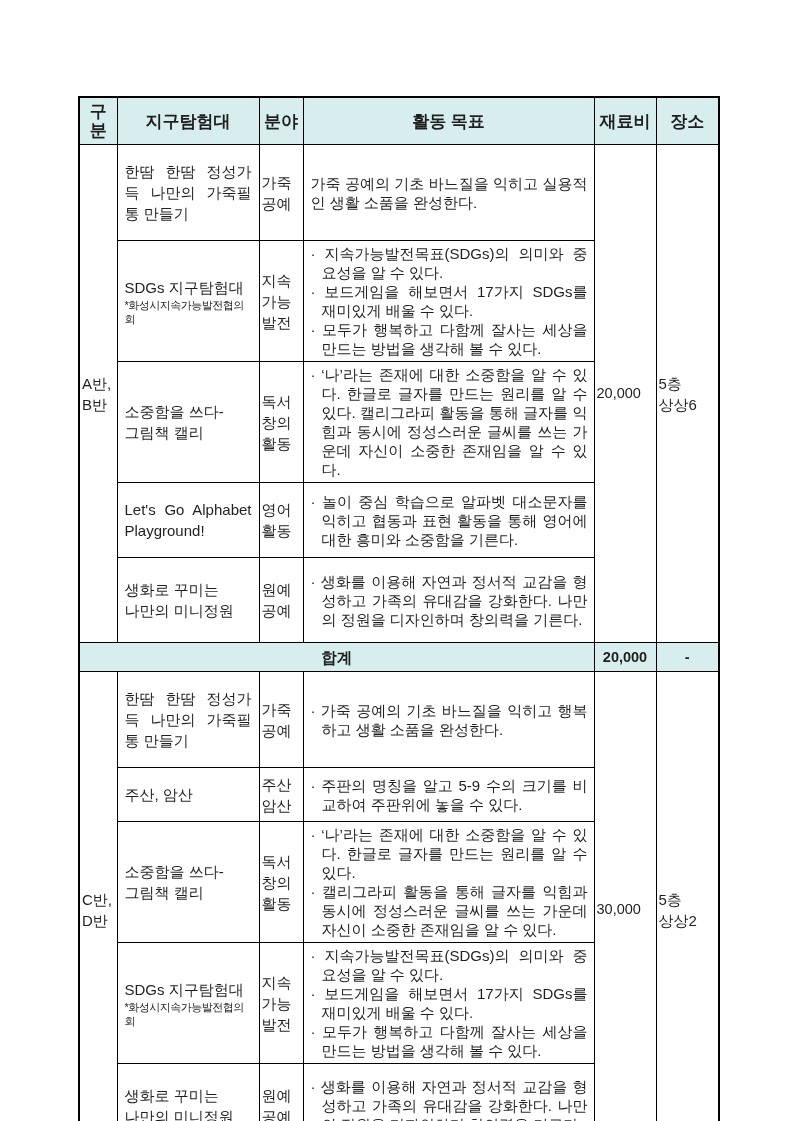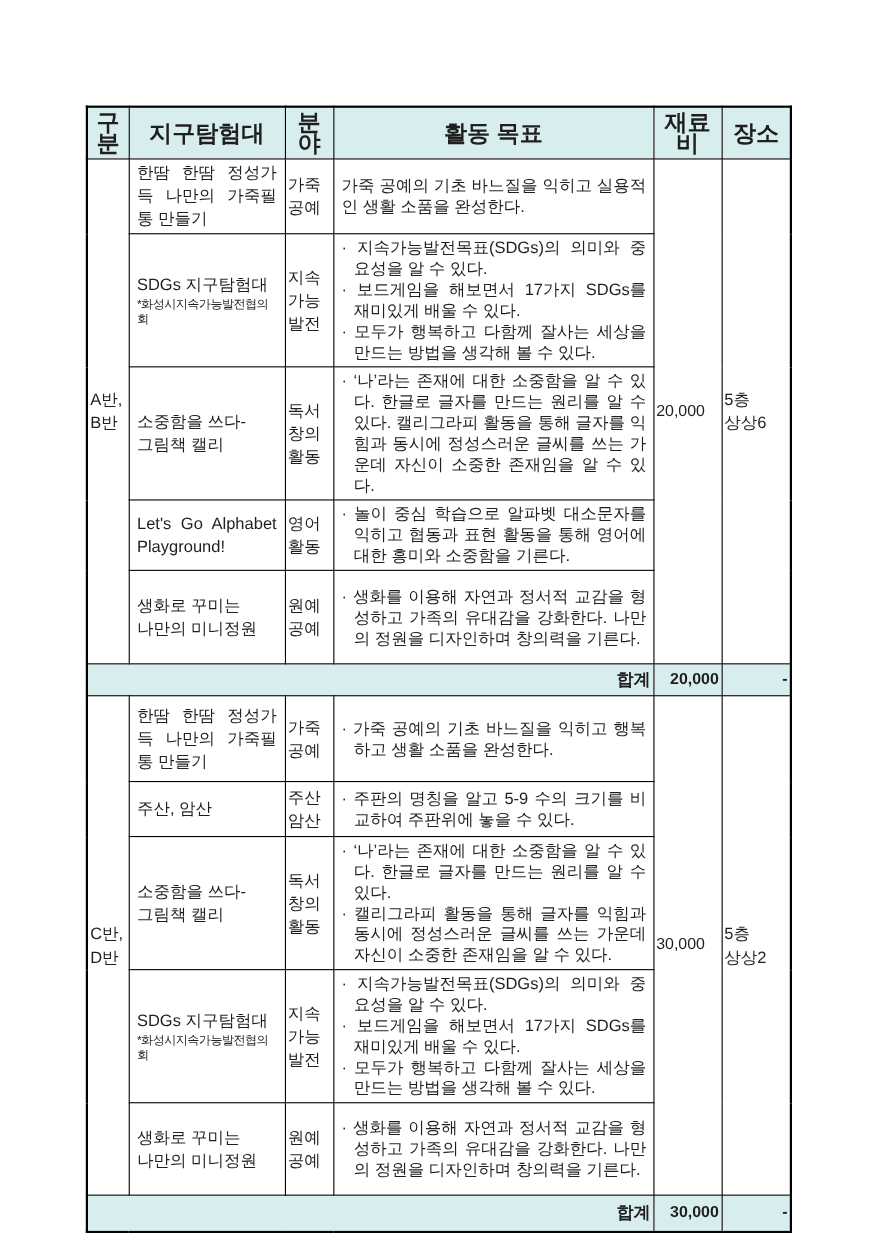--- a/index.html
+++ b/index.html
@@ -18,35 +18,35 @@
     border:1.5px solid #000000;
     vertical-align:middle;
     padding:2px 6px;
     font-size:15px;
     line-height:19px;
     overflow:hidden;
   }
   .program-table thead th{
     background:#d7edee;
     font-weight:bold;
-    font-size:21px;
+    font-size:17px;
     text-align:center;
     padding:4px 2px;
   }
   td.group-cell,td.field-cell,td.cost-cell,td.place-cell{
     line-height:21px;padding:2px 2px;
   }
-  td.program-cell{text-align:justify;line-height:21px;padding:2px 7px;}
+  td.program-cell{text-align:justify;line-height:21px;padding:16px 7px;}
   td.program-cell .line{line-height:21px;}
   .program-note{font-size:11px;line-height:14px;letter-spacing:-0.5px;}
   td.goals-cell{text-align:left;padding:3px 6px 3px 7px;}
   td.goals-cell .line{text-align:justify;}
   td.goals-cell .line.bullet{padding-left:11px;text-indent:-11px;}
   tr.total-row td{
-    background:#d7edee;font-weight:bold;text-align:right;
+    background:#d7edee;font-weight:bold;text-align:center;
     font-size:15.5px;padding:2px 2px;
   }
   tr.total-row td.total-cost-cell,tr.total-row td.total-place-cell{font-size:14.5px;}
   td.cost-cell{font-size:14.5px;}
 </style>
 </head>
 <body>
 
 <div class="page">
   <table class="program-table">

